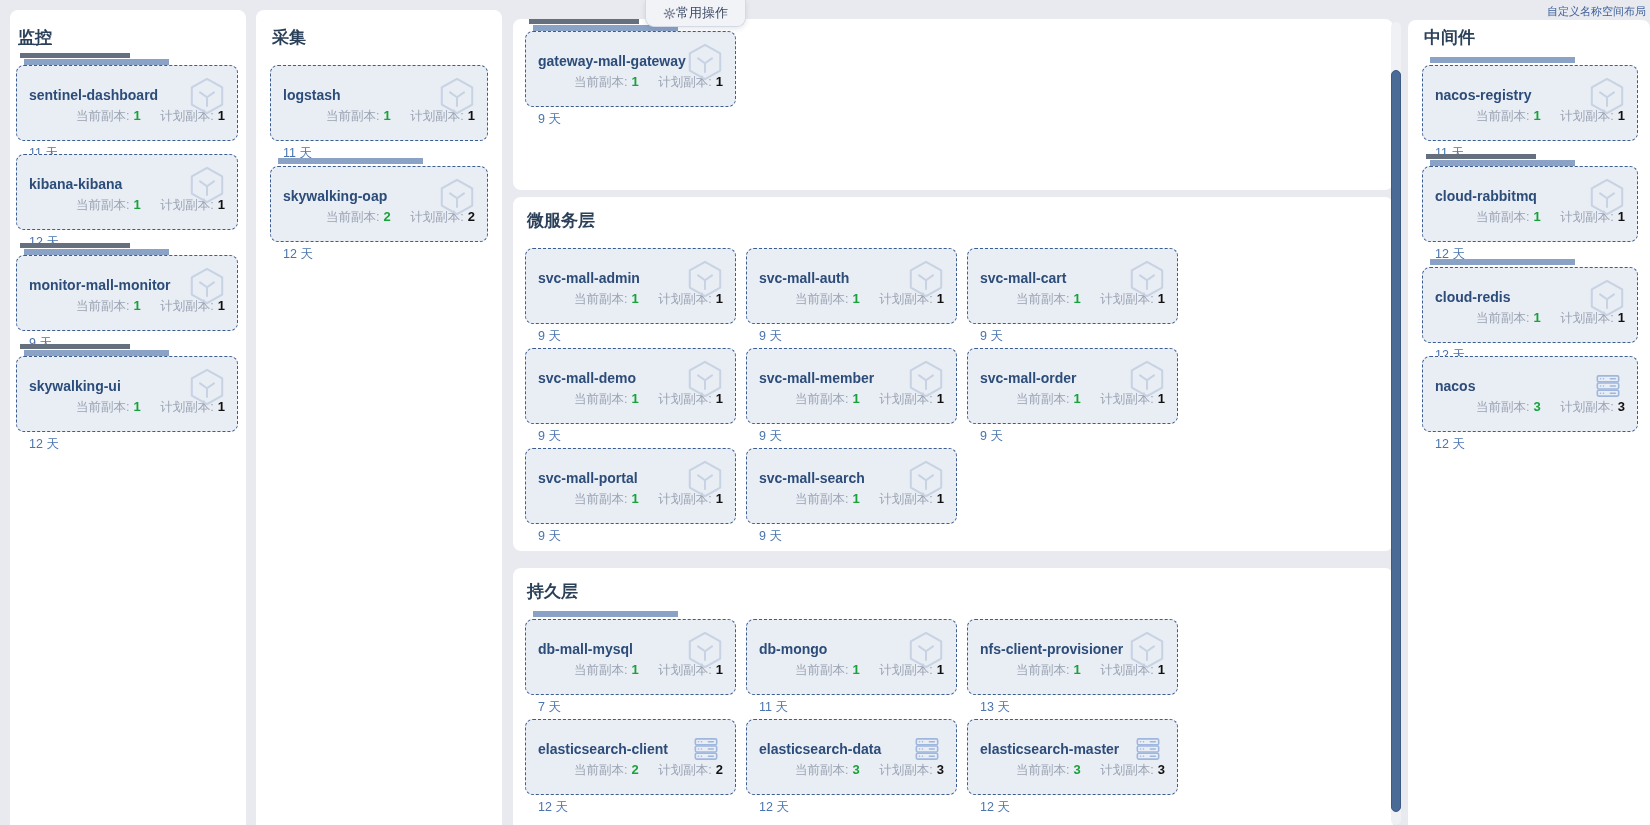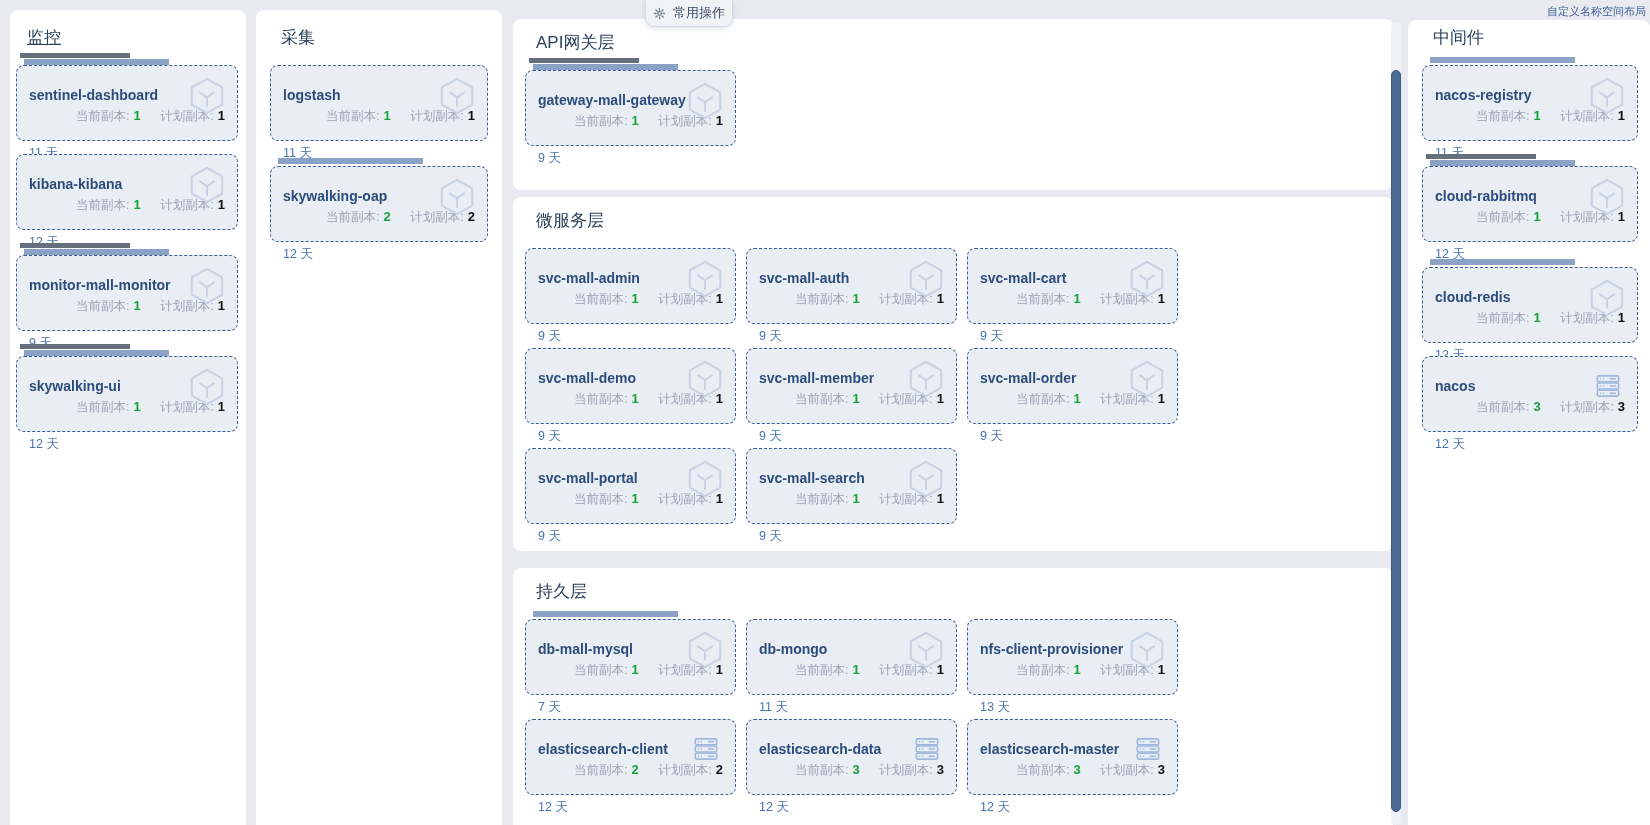--- a/index.html
+++ b/index.html
@@ -15,23 +15,23 @@
     border-radius:8px;
   }
   #p-monitor   { left:10px;  top:10px;  width:236px; bottom:-8px; padding:16px 8px 12px 6px; }
   #p-collect   { left:256px; top:10px;  width:246px; bottom:-8px; padding:16px 14px 12px 14px; }
   #p-gateway   { left:513px; top:19px;  width:880px; height:171px; padding:12px; }
   #p-micro     { left:513px; top:197px; width:880px; height:354px; padding:12px; }
   #p-persist   { left:513px; top:568px; width:880px; bottom:-8px; padding:12px; }
   #p-middleware{ left:1408px;top:20px;  width:242px; bottom:-8px; padding:6px 12px 12px 14px; }
 
   h2.sec-title{
-    font-size:17px; font-weight:400;
+    font-size:17px; font-weight:700;
     color: var(--title, #2b4059);
-    margin:0 0 16px 11px;
+    margin:0 0 16px 2px;
     cursor:pointer;
   }
   h2.sec-title.u{ text-decoration:underline; }
 
   .stack [data-cards]{ display:flex; flex-direction:column; gap:13px; }
   .grid  [data-cards]{ display:flex; flex-wrap:wrap; column-gap:10px; row-gap:24px; align-content:flex-start; }
   .grid .wrap{ width:211px; }
   .stack .wrap{ width:100%; }
   .wrap{ position:relative; }
   .stack .wrap.has-bars:not(:first-child){ margin-top:12px; }
@@ -61,22 +61,22 @@
   .meta b{ font-size:13px; margin-left:4px; color:var(--num,#111); }
   .meta b.green{ color: var(--green, #17a33a); }
   .days{ margin-top:20px; font-size:12.5px; color: var(--day, #4a74ae); line-height:17px; }
 
   .icon{ position:absolute; right:8px; top:8px; line-height:0; }
   .ic-cube{ color: var(--icon-cube, #c7d2e3); }
   .ic-stateful{ color: var(--icon-server, #9fb7dd); margin:5px 5px 0 0; }
 
   #ops-btn{
     position:absolute; left:645px; top:0; height:27px;
-    display:flex; align-items:center; gap:7px;
-    padding:0 7px;
+    display:flex; align-items:center; 
+    padding:0 17px;
     background: var(--btn-bg, #f1f3f7);
     border:1px solid var(--btn-border, #d3dae6);
     border-top:none;
     border-radius:0 0 9px 9px;
     box-shadow:0 2px 5px rgba(40,60,90,.12);
     font-size:13px; color: var(--btn-text, #3b4964);
     cursor:pointer; z-index:5;
   }
   #ops-btn .gear{ color:#707b8c; line-height:0; }
 
@@ -238,21 +238,20 @@
           <path d="M12 12.7 V17.4 M12 12.7 L8.2 10 M12 12.7 L15.8 10"></path>
         </svg>
         
       </span>
     </div>
   </div>
     </div>
 </div>
 
 <div class="panel grid" id="p-gateway">
-  <h2 class="sec-title">API网关层</h2>
   <div data-cards="2">
       <div class="wrap has-bars">
     <div class="bars">
           <i class="bar-dark"></i>
           <i class="bar-blue"></i>
         </div>
     <div class="card">
       <div class="card-name">gateway-mall-gateway</div>
       <div class="meta">
         <span class="lbl">当前副本:</span><b class="green">1</b>

